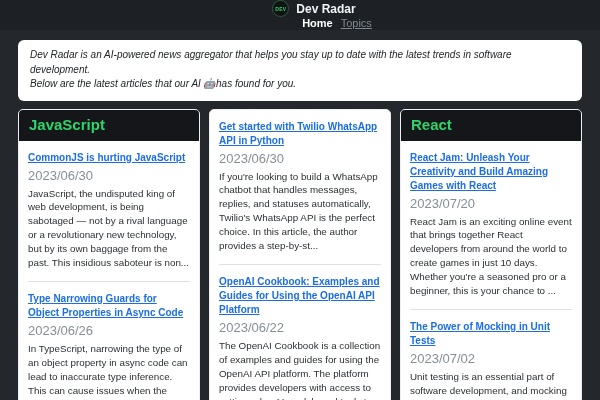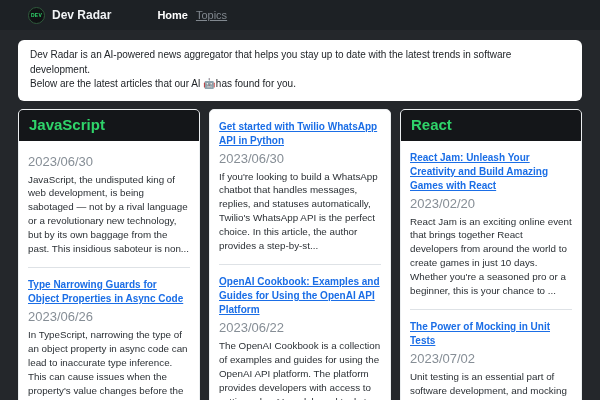--- a/index.html
+++ b/index.html
@@ -20,20 +20,21 @@
     font-family:"Liberation Sans", sans-serif;
     color:var(--text-dark);
   }
   
   .navbar{
     height:30px;
     background:var(--nav-bg);
     display:flex;
     align-items:center;
     padding:0 0 0 28px;
+    flex-direction:column;
   }
   .brand{display:flex;align-items:center;gap:7px;cursor:pointer;}
   .logo{
     width:17px;height:17px;border-radius:50%;
     background:#101214;
     border:1px solid #2f5a3c;
     display:flex;align-items:center;justify-content:center;
     color:var(--accent-green);
     font-size:5px;font-weight:bold;letter-spacing:.3px;
   }
@@ -44,20 +45,21 @@
   .nav-link.inactive{color:#81888f;text-decoration:underline;}
   
   .banner{
     margin:10px 18px 0 18px;
     background:var(--card-bg);
     border-radius:6px;
     padding:8px 20px 9px 12px;
     font-size:10px;
     line-height:1.45;
     color:var(--text-dark);
+    font-style:italic;
   }
   
   .columns{
     display:flex;
     gap:9px;
     margin:8px 18px 0 18px;
     align-items:flex-start;
   }
   .column{
     flex:1 1 0;
@@ -120,20 +122,21 @@
   <div>Below are the latest articles that our AI 🤖has found for you.</div>
 </section>
 
 <main class="columns" id="columns">
   <section class="column">
     <header class="col-header">
       <span class="col-title">JavaScript</span>
     </header>
     <div class="articles">
   <article class="article">
+    <a href="#" class="a-title">CommonJS is hurting JavaScript</a>
     <div class="a-date">2023/06/30</div>
     <p class="a-excerpt">JavaScript, the undisputed king of web development, is being sabotaged — not by a rival language or a revolutionary new technology, but by its own baggage from the past. This insidious saboteur is non...</p>
   </article>
 
   <article class="article">
     <a href="#" class="a-title">Type Narrowing Guards for Object Properties in Async Code</a>
     <div class="a-date">2023/06/26</div>
     <p class="a-excerpt">In TypeScript, narrowing the type of an object property in async code can lead to inaccurate type inference. This can cause issues when the property's value changes before the code is executed. Howeve...</p>
   </article>
 
@@ -157,21 +160,21 @@
 </div>
   </section>
 
   <section class="column">
     <header class="col-header">
       <span class="col-title">React</span>
     </header>
     <div class="articles">
   <article class="article">
     <a href="#" class="a-title">React Jam: Unleash Your Creativity and Build Amazing Games with React</a>
-    <div class="a-date">2023/02/20</div>
+    <div class="a-date">2023/07/20</div>
     <p class="a-excerpt">React Jam is an exciting online event that brings together React developers from around the world to create games in just 10 days. Whether you're a seasoned pro or a beginner, this is your chance to ...</p>
   </article>
 
   <article class="article">
     <a href="#" class="a-title">The Power of Mocking in Unit Tests</a>
     <div class="a-date">2023/07/02</div>
     <p class="a-excerpt">Unit testing is an essential part of software development, and mocking plays a crucial role in making these tests effective. Mocking allows developers to create fake objects that simulate the behavio...</p>
   </article>
 
 </div>

